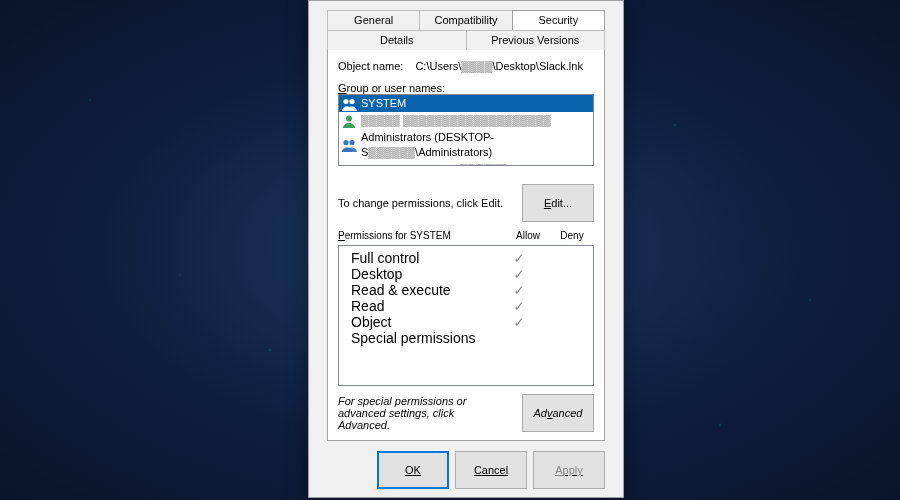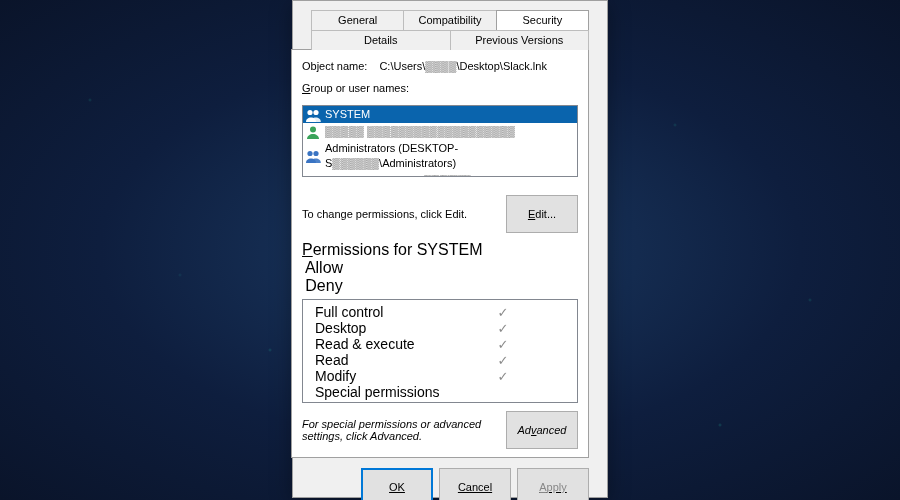--- a/index.html
+++ b/index.html
@@ -14,27 +14,27 @@
       radial-gradient(circle at 60% 40%, rgba(40,255,200,.13) 0, rgba(40,255,200,0) 2px),
       radial-gradient(circle at 80% 85%, rgba(40,255,200,.2) 0, rgba(40,255,200,0) 2px),
       radial-gradient(circle at 50% 10%, rgba(40,255,200,.12) 0, rgba(40,255,200,0) 2px),
       radial-gradient(circle at 75% 25%, rgba(40,255,200,.14) 0, rgba(40,255,200,0) 2px),
       radial-gradient(circle at 20% 55%, rgba(40,255,200,.1) 0, rgba(40,255,200,0) 2px),
       radial-gradient(circle at 90% 60%, rgba(40,255,200,.16) 0, rgba(40,255,200,0) 2px),
       radial-gradient(ellipse at 50% 50%, #1b3a63 0%, #0e1e3e 55%, #0a142a 100%);
     position: relative;
   }
   .dialog {
-    position: absolute; left: 292px; top: 0;
+    position: absolute; left: 308px; top: 0;
     width: 316px; height: 498px;
     background: #f0f0f0;
     border: 1px solid #9f9f9f;
     box-shadow: 0 4px 20px rgba(0,0,0,.35);
     padding: 5px 8px 8px;
-    display: flex; flex-direction: column; align-items: flex-end;
+    display: flex; flex-direction: column;
   }
   .tabs { display: flex; flex-wrap: wrap; position: relative; margin: 4px 10px 0; }
   .tab {
     flex: 1 1 33.33%; text-align: center;
     padding: 2px 4px;
     font-size: 11px; line-height: 15px;
     background: #f0f0f0;
     border: 1px solid #bdbdbd; border-bottom: none;
     margin-left: -1px; cursor: default;
     white-space: nowrap;
@@ -49,30 +49,30 @@
     flex: 1 1 auto;
     display: flex; flex-direction: column;
     font-size: 11px;
   }
   .row { display: flex; align-items: flex-start; margin-bottom: 10px; }
   .lbl { color:#000; }
   .obj-name { margin-left: 12px; word-break: break-all; }
   .underline { text-decoration: underline; }
   .listbox {
     border: 1px solid #828790; height: 72px; overflow: hidden;
-    background: #fff; margin-top: 11px;
+    background: #fff; margin-top: 0;
   }
   .li-row { display:flex; align-items:center; gap:4px; padding:1px 3px 1px 2px; line-height:15px;}
   .li-row.selected { background: #0a64ad; color:#fff; }
   .picon { width:16px; height:14px; display:inline-block; flex:none; }
   .permbox {
     border: 1px solid #828790; flex: 1 1 auto; margin-top: 2px;
     padding: 4px 8px 2px;
   }
-  .perm-head { display:flex; font-size:16px; margin-bottom:2px;flex-direction:column;}
+  .perm-head { display:flex; font-size:10px; margin-bottom:2px;}
   .perm-head .ph-label { flex:1;}
   .perm-head .ph-allow, .perm-head .ph-deny { width:44px; text-align:center;}
   .perm-row { display:flex; align-items:center; height:16px; font-size:14px;}
   .perm-row .pn { flex:1; padding-left:4px;}
   .perm-row .pc { width:44px; text-align:center; color:#8a8a8a; font-size:13px; line-height:13px;}
   .check::before { content:"\2713"; }
   .btn {
     display:inline-flex; align-items:center; justify-content:center;
     min-width:72px; height:38px; padding:0 10px;
     background:#e1e1e1; border:1px solid #adadad;
@@ -176,21 +176,21 @@
             <span class="pn">Read &amp; execute</span>
             <span class="pc check"></span>
             <span class="pc"></span>
           </div>
           <div class="perm-row">
             <span class="pn">Read</span>
             <span class="pc check"></span>
             <span class="pc"></span>
           </div>
           <div class="perm-row">
-            <span class="pn">Modify</span>
+            <span class="pn">Object</span>
             <span class="pc check"></span>
             <span class="pc"></span>
           </div>
           <div class="perm-row">
             <span class="pn">Special permissions</span>
             <span class="pc"></span>
             <span class="pc"></span>
           </div>
         </div>
     </div>

